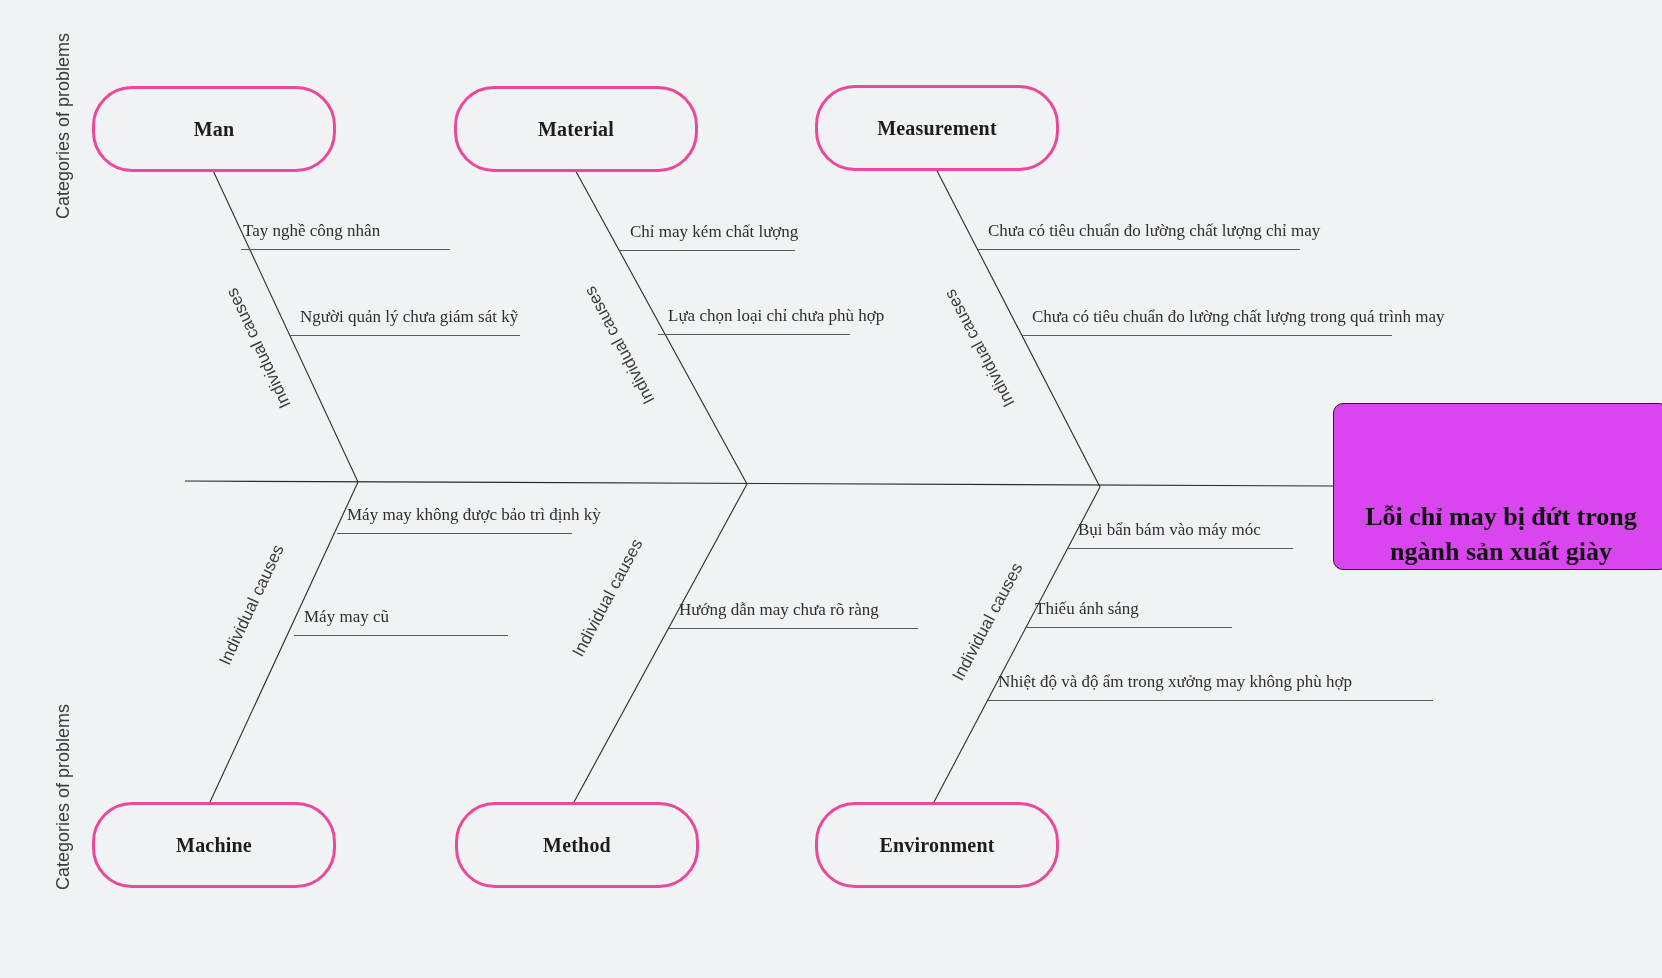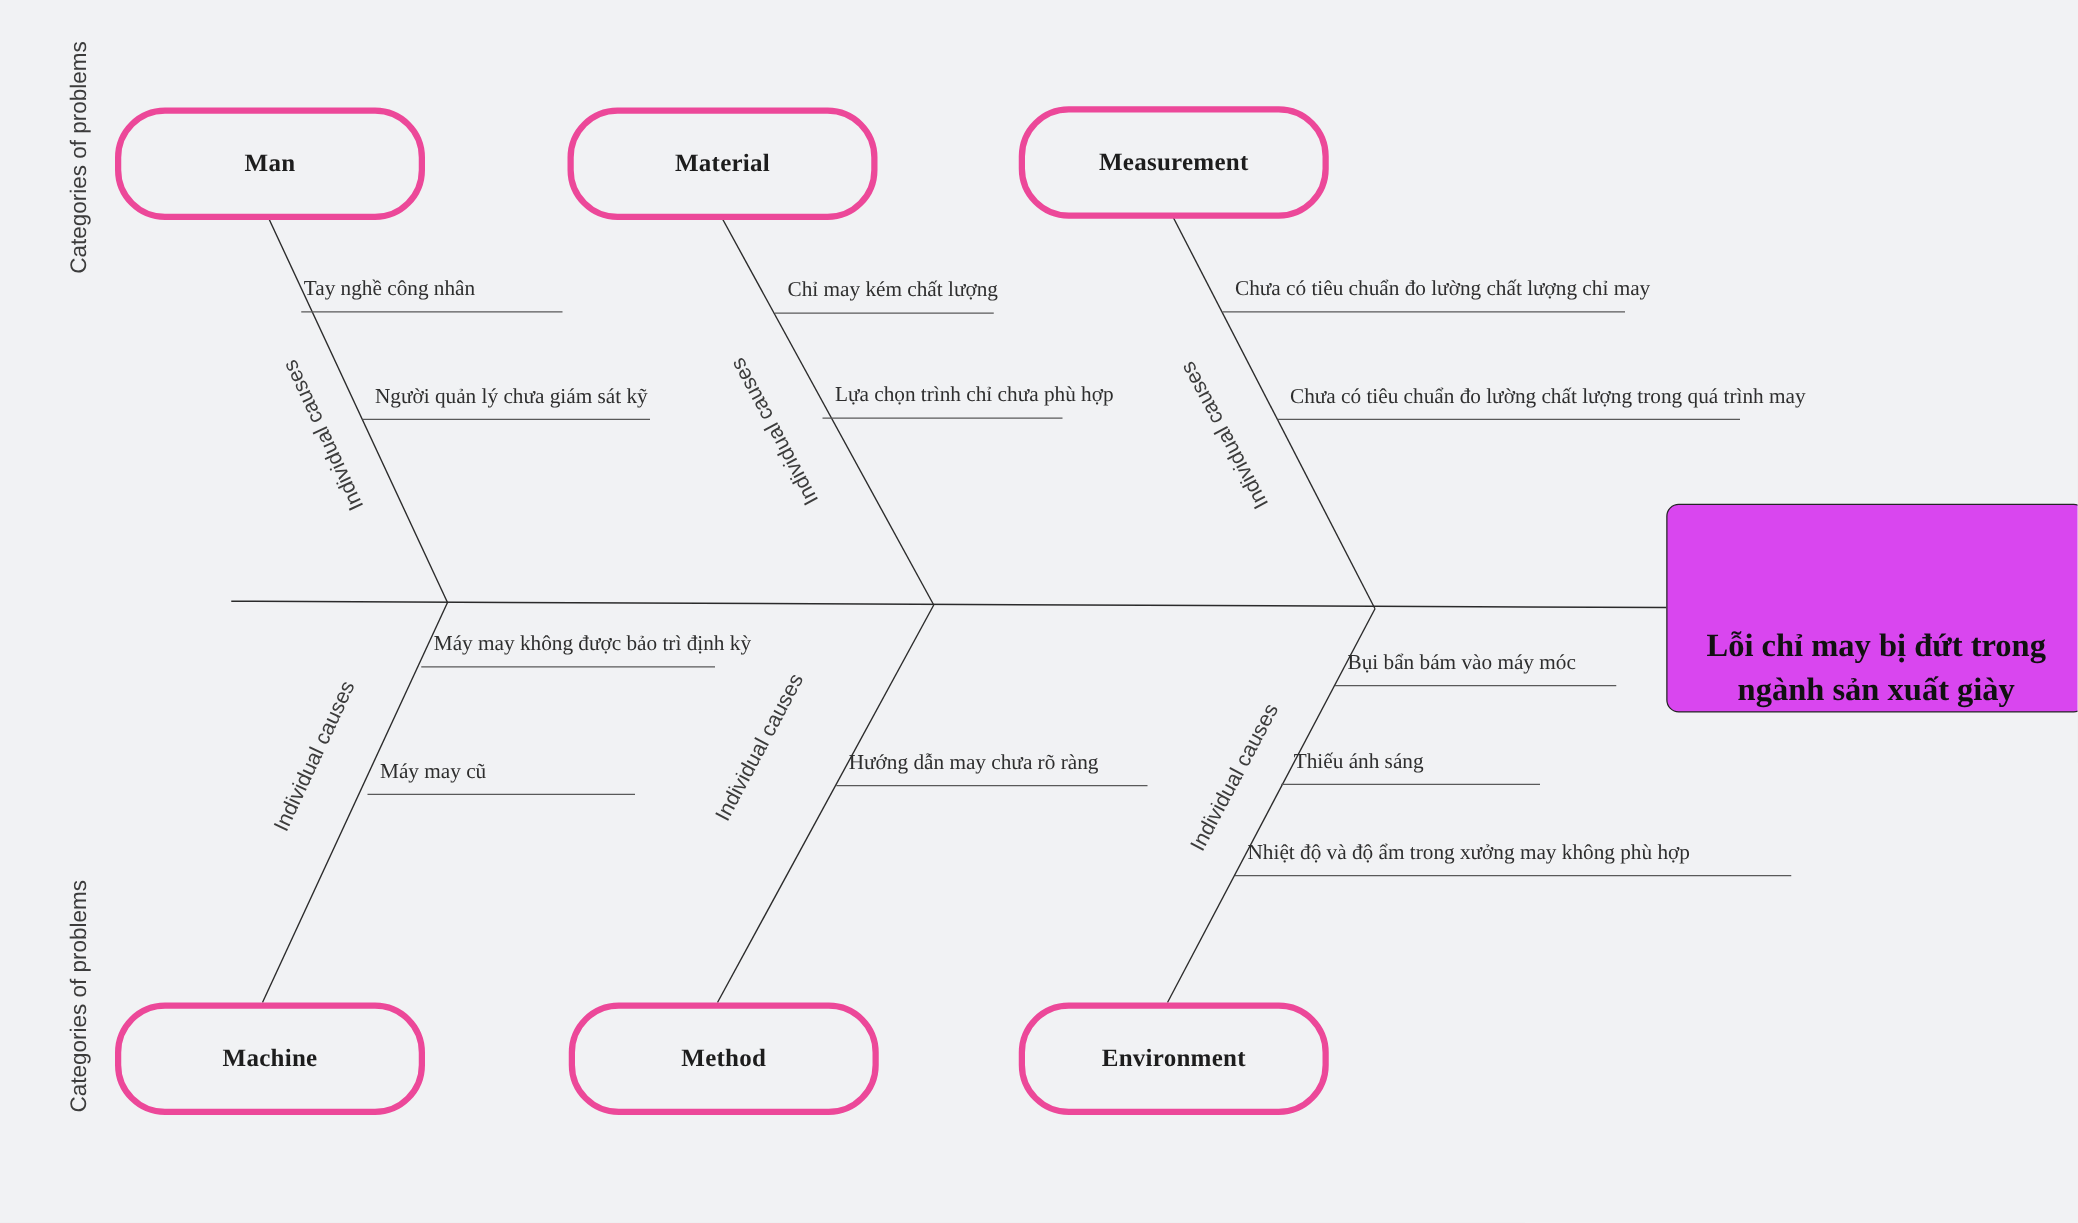--- a/index.html
+++ b/index.html
@@ -18,21 +18,21 @@
     position: absolute;
     inset: 0;
     width: 1662px;
     height: 978px;
   }
   
   .category-box {
     position: absolute;
     width: 238px;
     height: 80px;
-    border: 5px solid #ec4899;
+    border: 3px solid #ec4899;
     border-radius: 40px;
     background: #f1f2f4;
     display: flex;
     align-items: center;
     justify-content: center;
   }
   .category-box .category-label {
     font-size: 20px;
     font-weight: 700;
     color: #1d1d1d;
@@ -141,21 +141,21 @@
     <span class="cause-text">Tay nghề công nhân</span>
   </div>
   <div class="cause" style="left:290px; top:303px; width:230px;">
     <span class="cause-text">Người quản lý chưa giám sát kỹ</span>
   </div>
 
   <div class="cause" style="left:620px; top:218px; width:175px;">
     <span class="cause-text">Chỉ may kém chất lượng</span>
   </div>
   <div class="cause" style="left:658px; top:302px; width:192px;">
-    <span class="cause-text">Lựa chọn trình chỉ chưa phù hợp</span>
+    <span class="cause-text">Lựa chọn loại chỉ chưa phù hợp</span>
   </div>
 
   <div class="cause" style="left:978px; top:217px; width:322px;">
     <span class="cause-text">Chưa có tiêu chuẩn đo lường chất lượng chỉ may</span>
   </div>
   <div class="cause" style="left:337px; top:501px; width:235px;">
     <span class="cause-text">Máy may không được bảo trì định kỳ</span>
   </div>
 
   <div class="cause" style="left:1022px; top:303px; width:370px;">

